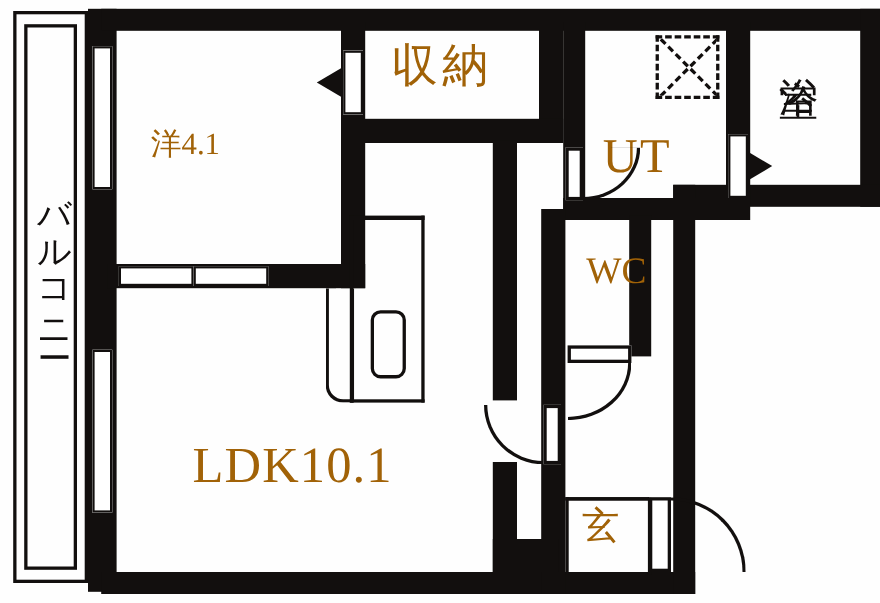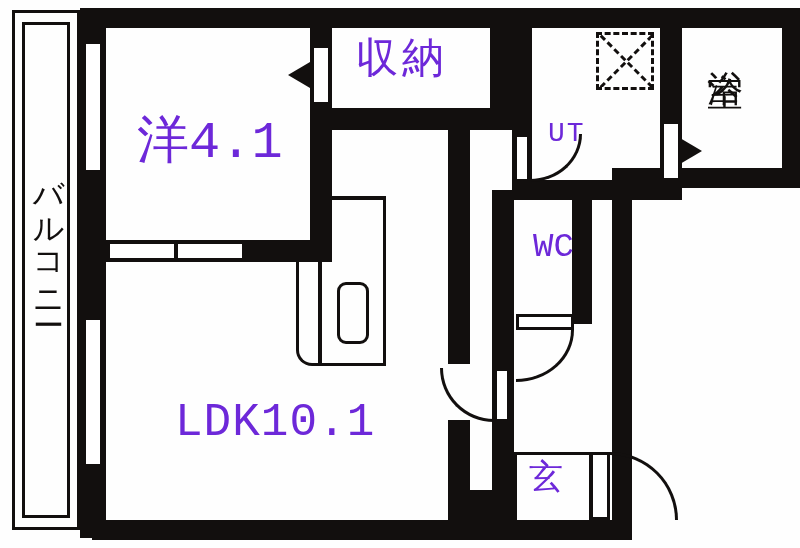--- a/index.html
+++ b/index.html
@@ -54,39 +54,39 @@
     background: transparent;
     box-sizing: border-box;
   }
   .arc-br { border-radius: 0 0 100% 0; border-top: none; border-left: none; }
   .arc-bl { border-radius: 0 0 0 100%; border-top: none; border-right: none; }
   .arc-tr { border-radius: 0 100% 0 0; border-bottom: none; border-left: none; }
 
   
   .label {
     position: absolute;
-    color: #6d28d9;
-    font-family: Liberation Mono, monospace;
+    color: #a16207;
+    font-family: Liberation Serif, serif;
     white-space: nowrap;
     line-height: 1;
     letter-spacing: 0px;
   }
   .label-vert {
     position: absolute;
     color: #120f0e;
     font-family: "DejaVu Sans", "Liberation Sans", sans-serif;
     writing-mode: vertical-rl;
     text-orientation: upright;
     line-height: 1.02;
     letter-spacing: 2px;
   }
-  .lbl-yoshitsu { font-size: 52px; text-align: right; }
+  .lbl-yoshitsu { font-size: 28px; text-align: right; }
   .lbl-ldk      { font-size: 46px; letter-spacing: 1px; }
   .lbl-shuno    { font-size: 42px; letter-spacing: 4px; }
-  .lbl-ut       { font-size: 28px; letter-spacing: 2px; }
+  .lbl-ut       { font-size: 44px; letter-spacing: 2px; }
   .lbl-yokushitsu { font-size: 36px; }
   .lbl-wc       { font-size: 34px; }
   .lbl-genkan   { font-size: 34px; }
   .lbl-balcony  { font-size: 31px; }
 
   
   .wm {
     position: absolute;
     border: 3px dashed #120f0e;
     box-sizing: border-box;

